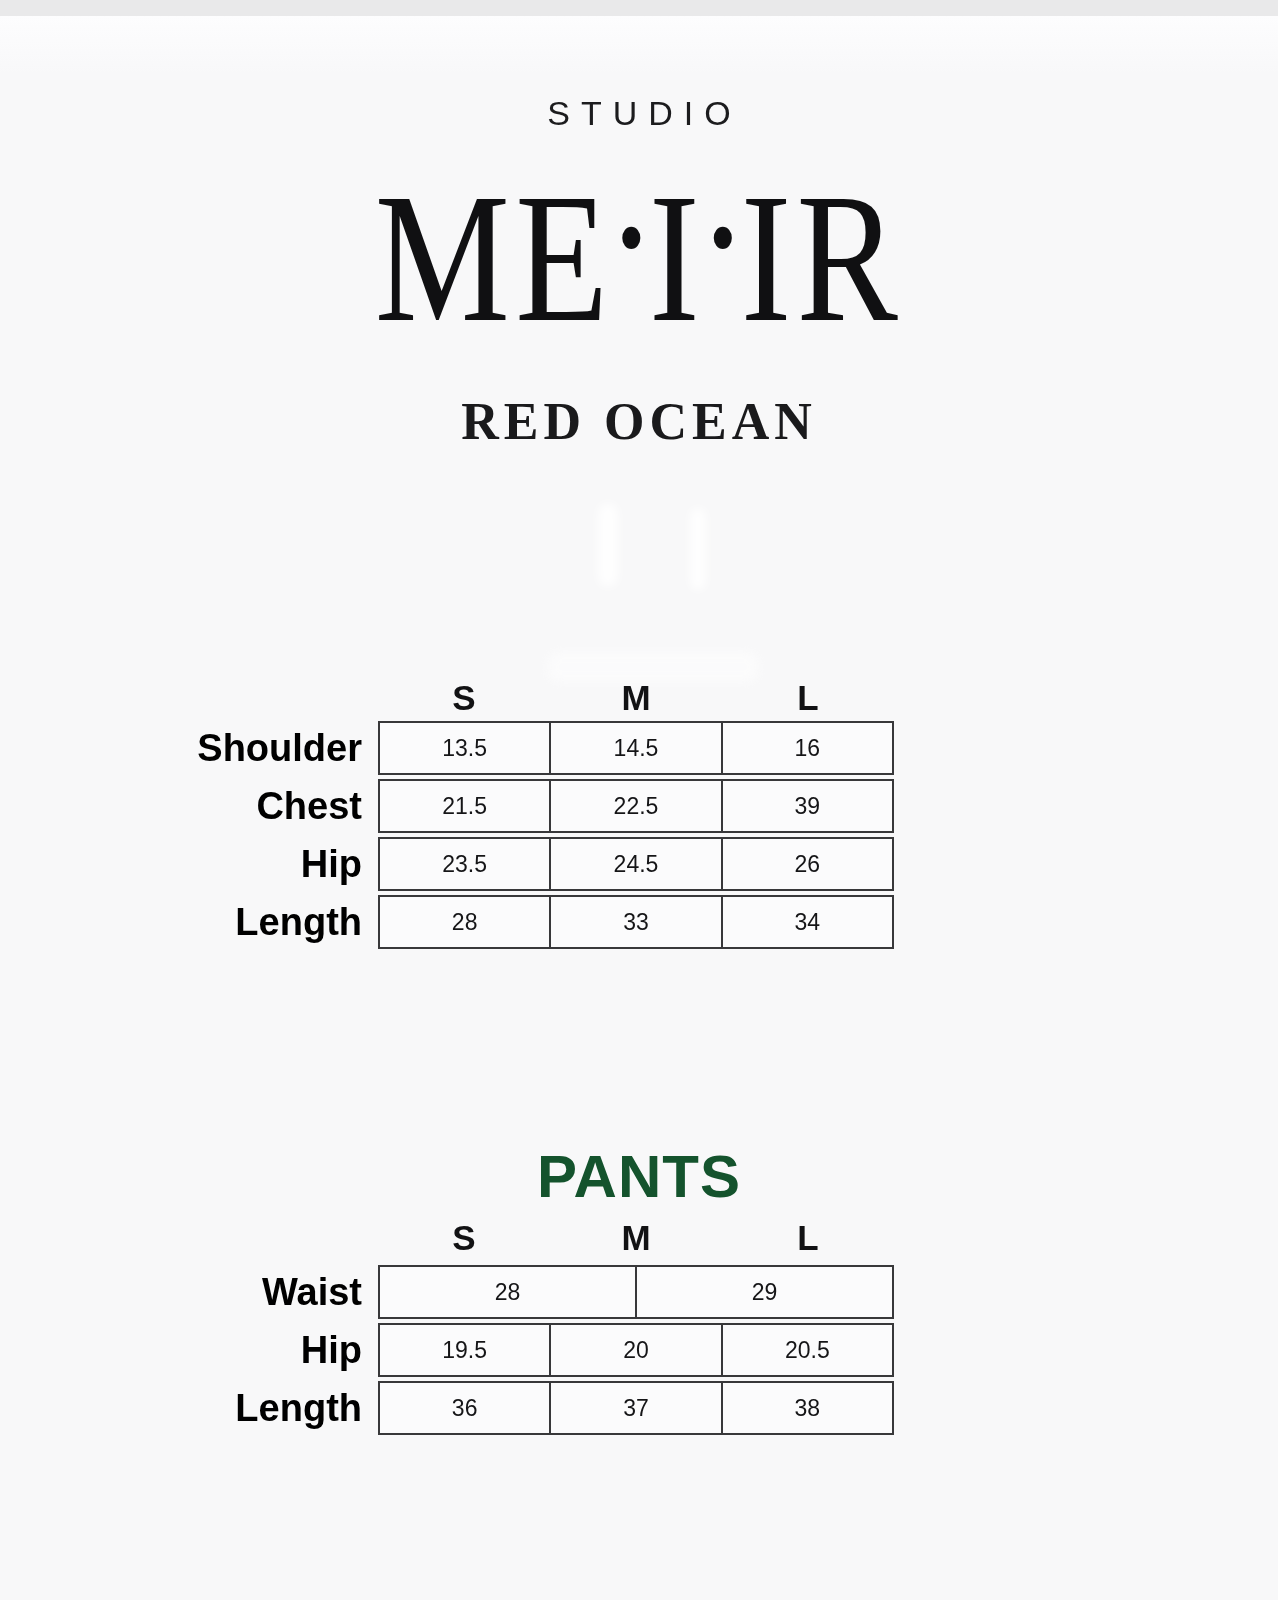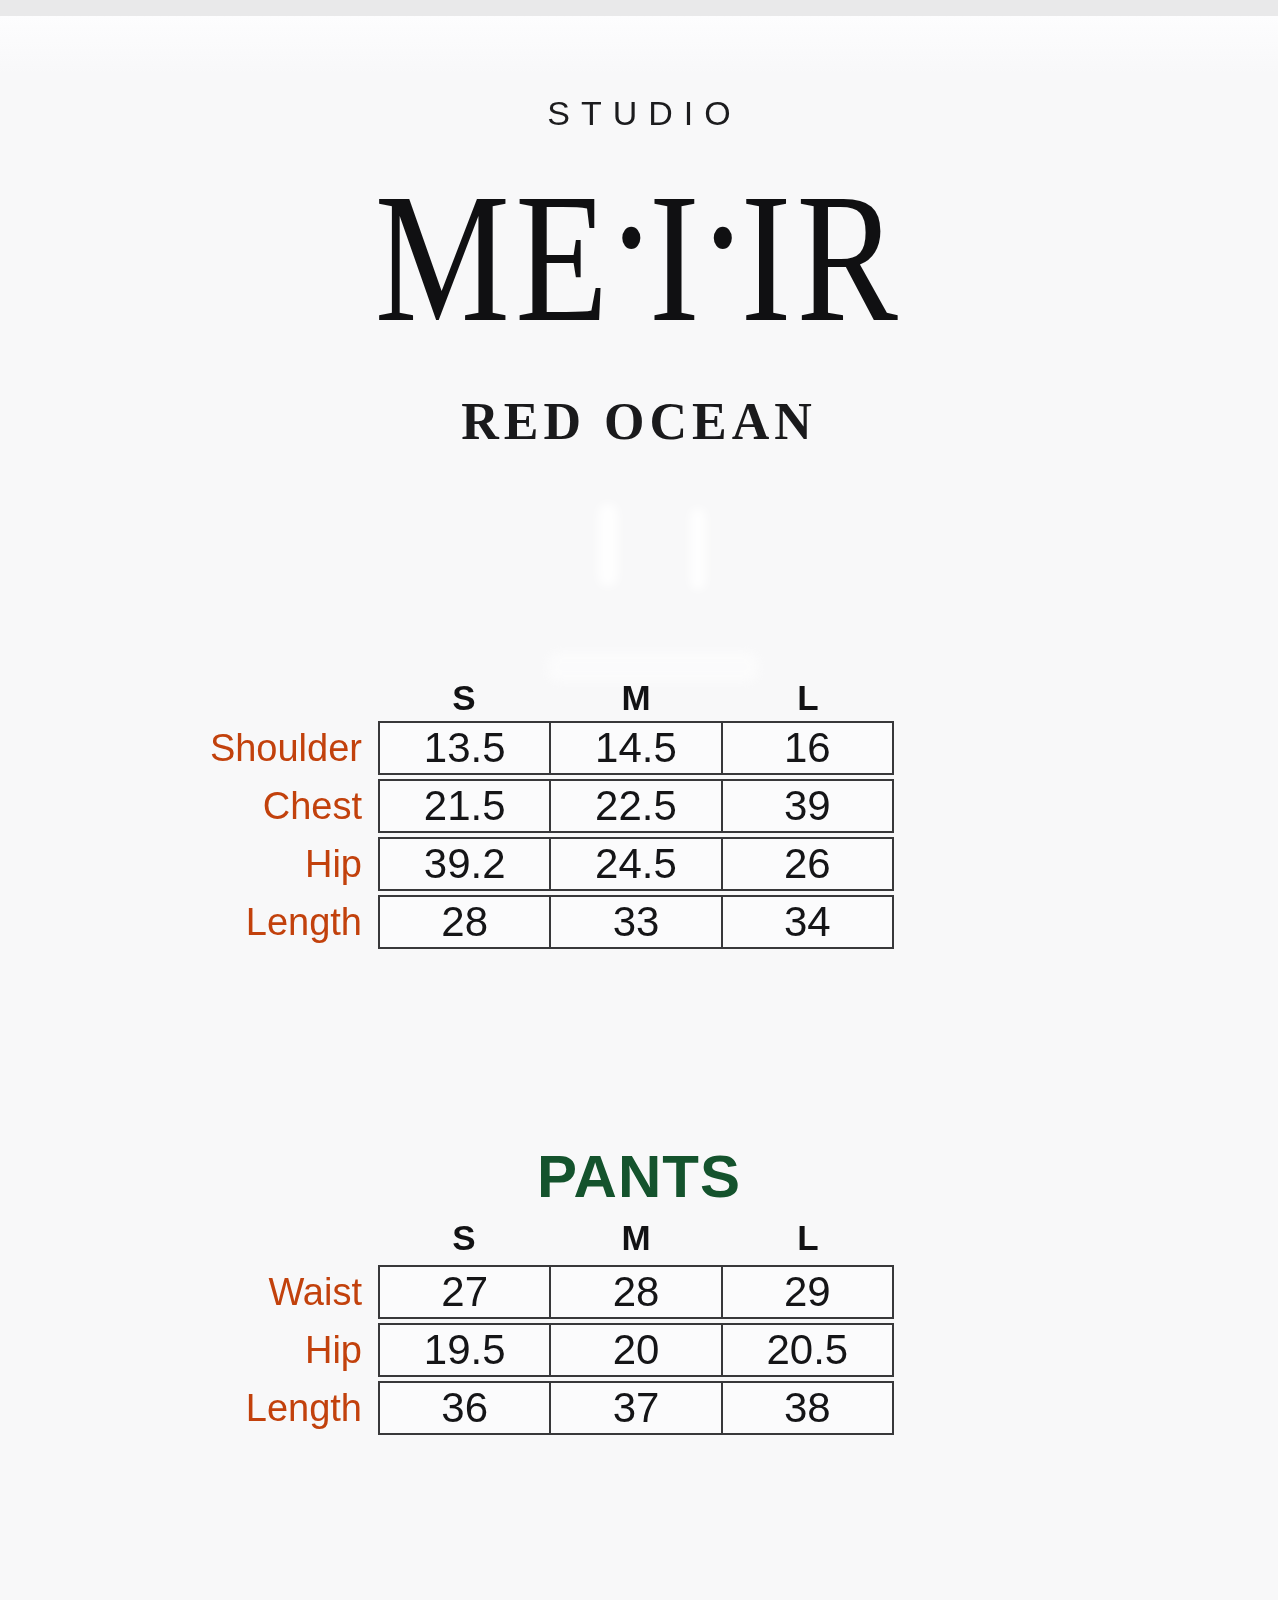--- a/index.html
+++ b/index.html
@@ -74,29 +74,29 @@
     height: 54px; margin-bottom: 4px;
     border: 2px solid #38383a;
     background: #fbfbfc;
     display: flex;
     align-items: center;
   }
   .trow .rlabel {
     position: absolute;
     right: calc(100% + 18px);
     top: 50%; transform: translateY(-50%);
-    font-size: 38px; font-weight: 400;
+    font-size: 38px; font-weight: 700;
     white-space: nowrap;
-    color: #c2410c;
+    color: #000000;
     text-align: center;
   }
   .trow .cell {
     flex: 1; height: 100%;
     display: flex; align-items: center; justify-content: center;
-    font-size: 42px;
+    font-size: 23px;
     color: #151517;
   }
   .trow .cell + .cell { border-left: 2px solid #38383a; }
   .table-title {
     position: absolute; left: 0; width: 100%;
     text-align: center;
     font-size: 60px; font-weight: 700;
     letter-spacing: 1px;
     color: #14532d;
   }
@@ -138,21 +138,21 @@
       <div class="cell">16</div>
     </div>
     <div class="trow">
       <span class="rlabel">Chest</span>
       <div class="cell">21.5</div>
       <div class="cell">22.5</div>
       <div class="cell">39</div>
     </div>
     <div class="trow">
       <span class="rlabel">Hip</span>
-      <div class="cell">39.2</div>
+      <div class="cell">23.5</div>
       <div class="cell">24.5</div>
       <div class="cell">26</div>
     </div>
     <div class="trow">
       <span class="rlabel">Length</span>
       <div class="cell">28</div>
       <div class="cell">33</div>
       <div class="cell">34</div>
     </div>
   </div>
@@ -161,21 +161,20 @@
 
   <div class="cols-header hdr2">
     <div class="col">S</div>
     <div class="col">M</div>
     <div class="col">L</div>
   </div>
 
   <div class="size-table table2">
     <div class="trow">
       <span class="rlabel">Waist</span>
-      <div class="cell">27</div>
       <div class="cell">28</div>
       <div class="cell">29</div>
     </div>
     <div class="trow">
       <span class="rlabel">Hip</span>
       <div class="cell">19.5</div>
       <div class="cell">20</div>
       <div class="cell">20.5</div>
     </div>
     <div class="trow">

